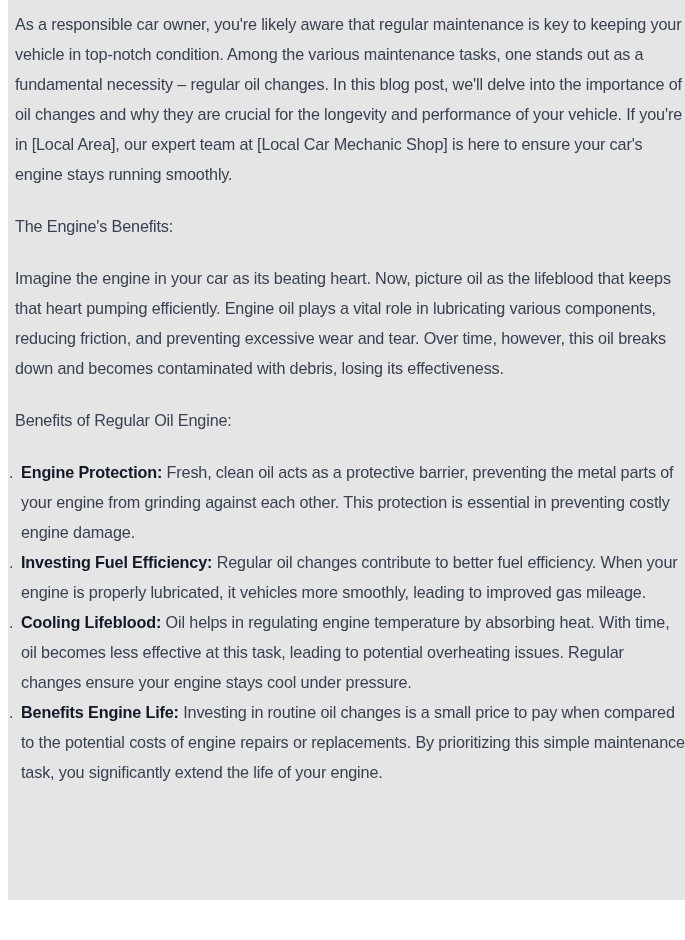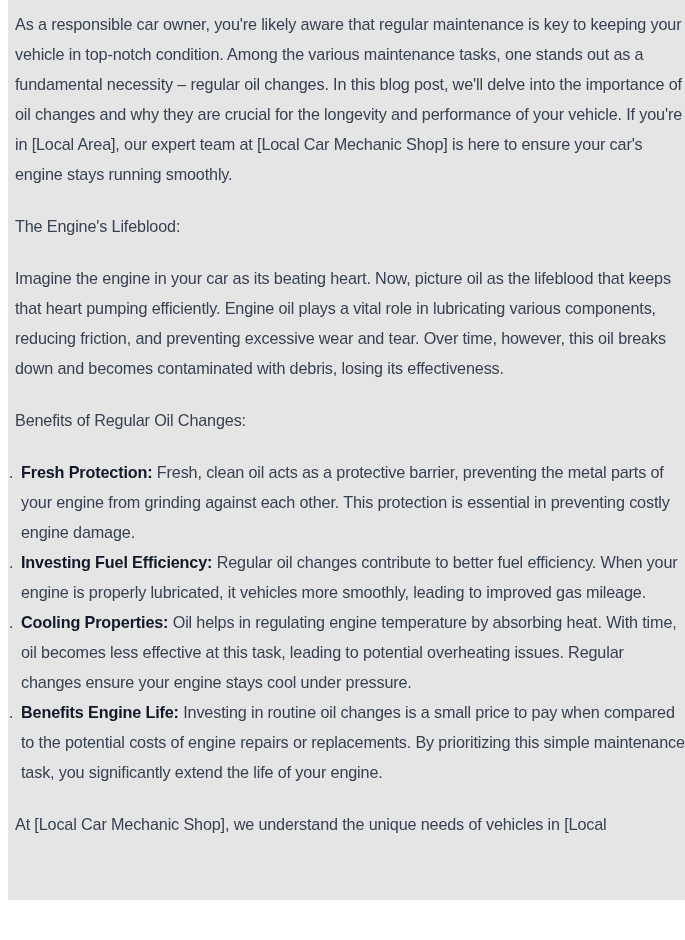--- a/index.html
+++ b/index.html
@@ -62,42 +62,41 @@
     }
   </style>
 </head>
 <body>
 
 <div class="page">
   <div class="content">
 
     <p>As a responsible car owner, you're likely aware that regular maintenance is key to keeping your vehicle in top-notch condition. Among the various maintenance tasks, one stands out as a fundamental necessity – regular oil changes. In this blog post, we'll delve into the importance of oil changes and why they are crucial for the longevity and performance of your vehicle. If you're in [Local Area], our expert team at [Local Car Mechanic Shop] is here to ensure your car's engine stays running smoothly.</p>
 
-    <div class="heading-line">The Engine's Lifeblood:</div>
+    <div class="heading-line">The Engine's Benefits:</div>
 
     <p>Imagine the engine in your car as its beating heart. Now, picture oil as the lifeblood that keeps that heart pumping efficiently. Engine oil plays a vital role in lubricating various components, reducing friction, and preventing excessive wear and tear. Over time, however, this oil breaks down and becomes contaminated with debris, losing its effectiveness.</p>
 
-    <div class="heading-line">Benefits of Regular Oil Changes:</div>
+    <div class="heading-line">Benefits of Regular Oil Engine:</div>
 
     <ol>
       <li>
         <span class="marker">.</span>
-        <span class="b">Fresh Protection:</span><span> Fresh, clean oil acts as a protective barrier, preventing the metal parts of your engine from grinding against each other. This protection is essential in preventing costly engine damage.</span>
+        <span class="b">Engine Protection:</span><span> Fresh, clean oil acts as a protective barrier, preventing the metal parts of your engine from grinding against each other. This protection is essential in preventing costly engine damage.</span>
       </li>
       <li>
         <span class="marker">.</span>
         <span class="b">Investing Fuel Efficiency:</span><span> Regular oil changes contribute to better fuel efficiency. When your engine is properly lubricated, it vehicles more smoothly, leading to improved gas mileage.</span>
       </li>
       <li>
         <span class="marker">.</span>
-        <span class="b">Cooling Properties:</span><span> Oil helps in regulating engine temperature by absorbing heat. With time, oil becomes less effective at this task, leading to potential overheating issues. Regular changes ensure your engine stays cool under pressure.</span>
+        <span class="b">Cooling Lifeblood:</span><span> Oil helps in regulating engine temperature by absorbing heat. With time, oil becomes less effective at this task, leading to potential overheating issues. Regular changes ensure your engine stays cool under pressure.</span>
       </li>
       <li>
         <span class="marker">.</span>
         <span class="b">Benefits Engine Life:</span><span> Investing in routine oil changes is a small price to pay when compared to the potential costs of engine repairs or replacements. By prioritizing this simple maintenance task, you significantly extend the life of your engine.</span>
       </li>
     </ol>
 
 
-    <p>At [Local Car Mechanic Shop], we understand the unique needs of vehicles in [Local</p>
 
   </div>
 </div>
 
 </body></html>

